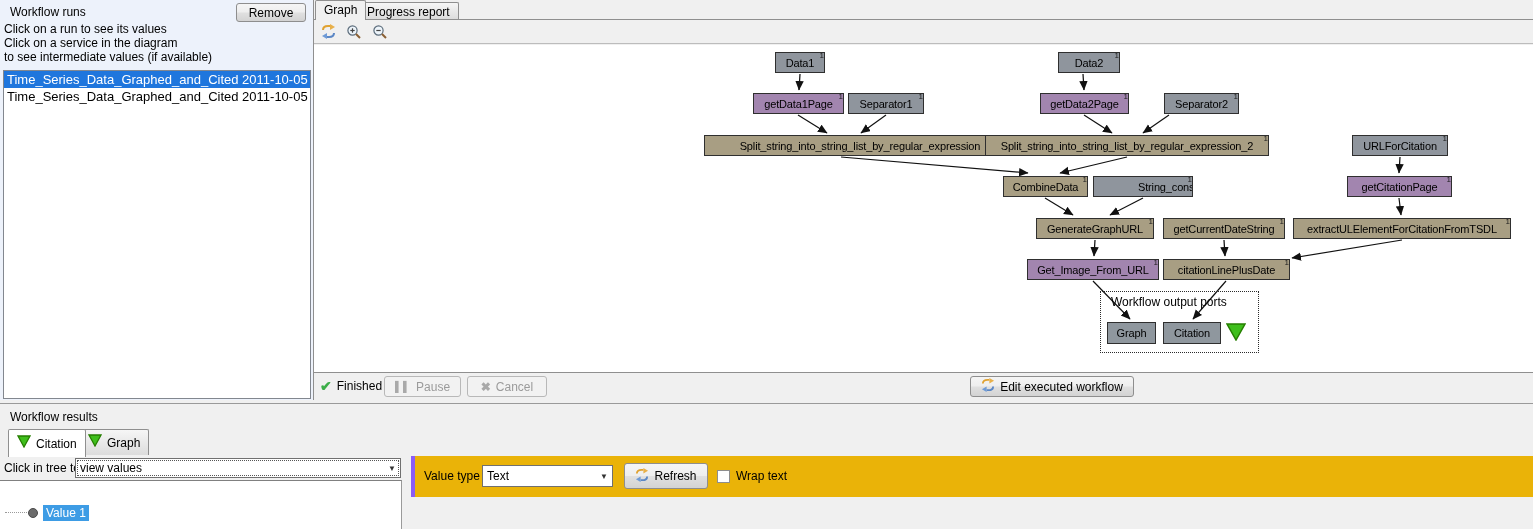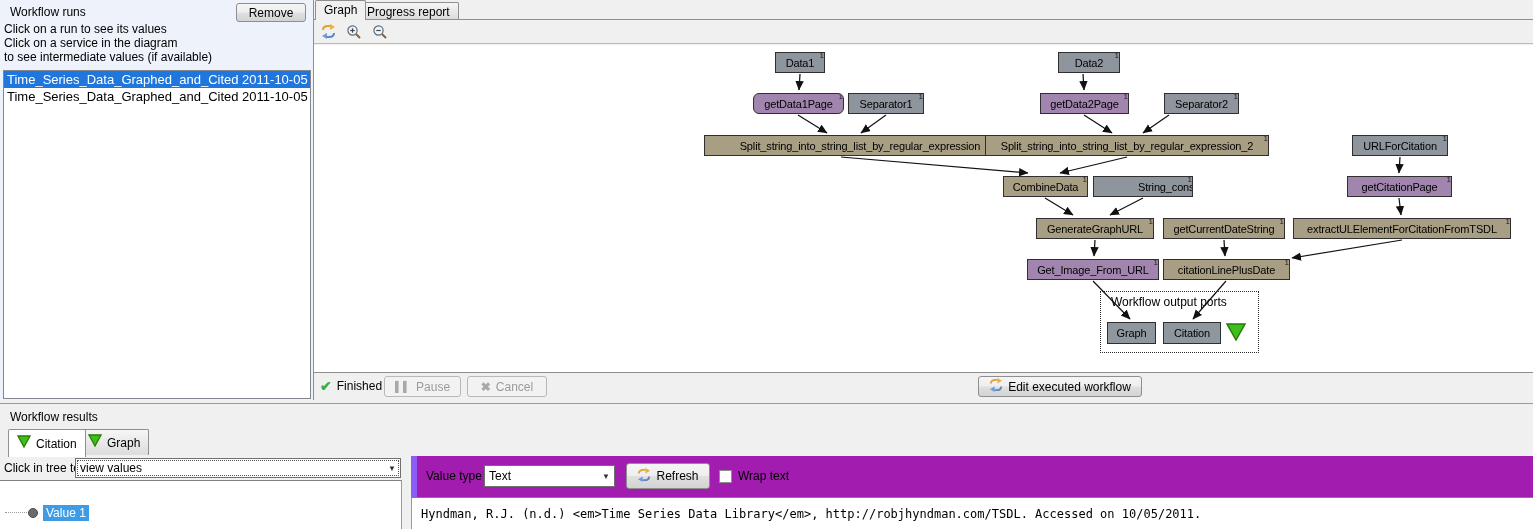--- a/index.html
+++ b/index.html
@@ -42,21 +42,21 @@
   .node.port{background:#8f979e;}
   #output-box{position:absolute;border:1.5px dotted #2b2b2b;background:transparent;}
   #output-box-label{position:absolute;left:10px;top:3px;font-size:12px;white-space:nowrap;}
   #output-triangle{position:absolute;}
 
   #graph-statusbar{position:absolute;left:0;top:372px;width:100%;height:28px;background:#f0f0f0;border-top:1px solid #8f8f8f;box-sizing:border-box;}
   #finished-box{position:absolute;left:6px;top:5px;display:flex;align-items:center;gap:5px;font-size:12px;}
   #finished-check{color:#3cae49;font-size:14px;font-weight:bold;}
   #pause-btn{left:70px;top:3px;width:77px;height:21px;}
   #cancel-btn{left:153px;top:3px;width:80px;height:21px;}
-  #edit-btn{left:656px;top:3px;width:164px;height:21px;margin-left:8px;}
+  #edit-btn{left:656px;top:3px;width:164px;height:21px;}
   .pause-glyph{letter-spacing:1px;font-weight:bold;color:#a9a9a9;font-size:10px;}
   .x-glyph{color:#a9a9a9;font-weight:bold;font-size:12px;}
 
   
   #results-panel{position:absolute;left:0;top:403px;width:1533px;height:126px;background:#f0f0f0;border-top:1px solid #9a9a9a;box-sizing:border-box;}
   #results-title{position:absolute;left:10px;top:6px;}
   #results-tabs .tab{top:25px;display:flex;align-items:center;gap:5px;}
   #tab-citation{left:8px;height:28px;background:#fff;border-bottom:none;z-index:3;}
   #tab-res-graph{left:79px;top:27px;height:26px;background:linear-gradient(#f6f6f6,#dcdcdc);}
   .tri-icon{display:inline-block;}
@@ -70,21 +70,21 @@
   .combo.focus-dotted{outline:1px dotted #555;outline-offset:-3px;}
   #view-values-combo{left:75px;top:2px;width:326px;height:20px;}
   #tree-area{position:absolute;left:0;top:24px;width:402px;height:50px;background:#fff;border-top:1px solid #808080;border-right:1px solid #9a9a9a;box-sizing:border-box;}
   .tree-item{position:absolute;left:0;top:3px;height:17px;display:flex;align-items:center;margin-top:20px;}
   .tree-dots{width:22px;border-top:1px dotted #9a9a9a;margin-left:5px;}
   .tree-bullet{width:8px;height:8px;border-radius:50%;background:#6b6b6b;border:1px solid #4a4a4a;margin:0 5px 0 1px;}
   .tree-label{padding:1px 3px;font-size:12px;}
   .tree-item.selected .tree-label{background:#3d9ce5;color:#fff;}
 
   #value-pane{position:absolute;left:411px;top:52px;width:1122px;height:74px;}
-  #value-toolbar{position:absolute;left:0;top:0;width:100%;height:41px;background:#a21caf;border-left:6px solid #8b5cf6;box-sizing:border-box;}
+  #value-toolbar{position:absolute;left:0;top:0;width:100%;height:41px;background:#eab308;border-left:4px solid #8b5cf6;box-sizing:border-box;}
   #value-type-label{position:absolute;left:9px;top:13px;}
   #value-type-combo{left:67px;top:9px;width:131px;height:22px;}
   #refresh-btn{left:209px;top:7px;width:84px;height:26px;}
   #wrap-checkbox{position:absolute;left:302px;top:14px;width:13px;height:13px;background:#fff;border:1px solid #8e8e8e;box-sizing:border-box;}
   #wrap-label{position:absolute;left:321px;top:13px;}
   #value-text-area{position:absolute;left:0;top:41px;width:1122px;height:33px;background:#fff;border-top:1px solid #808080;border-left:1px solid #9a9a9a;box-sizing:border-box;}
   #value-text{position:absolute;left:9px;top:9px;font-family:"DejaVu Sans Mono","Liberation Mono",monospace;font-size:12px;white-space:pre;}
 </style>
 </head>
 <body>
@@ -174,21 +174,21 @@
         <span id="output-box-label">Workflow output ports</span>
       </div>
       <span id="output-triangle" style="left: 912px; top: 278px;">
         <svg width="20" height="18" viewBox="0 0 20 18">
           <polygon points="1,1 19,1 10,17" fill="#3fbf1c" stroke="#267f00" stroke-width="1.5"></polygon>
         </svg>
       </span>
       <div id="nodes-layer">
           <div class="node gray" style="left: 461px; top: 7px; width: 50px;"><span>Data1</span><span class="sup">1</span></div>
           <div class="node gray" style="left: 744px; top: 7px; width: 62px;"><span>Data2</span><span class="sup">1</span></div>
-          <div class="node purple" style="left: 439px; top: 48px; width: 91px; border-radius: 6px;"><span>getData1Page</span><span class="sup">1</span></div>
+          <div class="node purple" style="left: 439px; top: 48px; width: 91px;"><span>getData1Page</span><span class="sup">1</span></div>
           <div class="node gray" style="left: 534px; top: 48px; width: 76px;"><span>Separator1</span><span class="sup">1</span></div>
           <div class="node purple" style="left: 726px; top: 48px; width: 89px;"><span>getData2Page</span><span class="sup">1</span></div>
           <div class="node gray" style="left: 850px; top: 48px; width: 75px;"><span>Separator2</span><span class="sup">1</span></div>
           <div class="node tan" style="left: 390px; top: 90px; width: 312px;"><span>Split_string_into_string_list_by_regular_expression</span><span class="sup">1</span></div>
           <div class="node tan" style="left: 671px; top: 90px; width: 284px;"><span>Split_string_into_string_list_by_regular_expression_2</span><span class="sup">1</span></div>
           <div class="node gray" style="left: 1038px; top: 90px; width: 96px;"><span>URLForCitation</span><span class="sup">1</span></div>
           <div class="node tan" style="left: 689px; top: 131px; width: 85px;"><span>CombineData</span><span class="sup">1</span></div>
           <div class="node gray" style="left: 779px; top: 131px; width: 100px; padding-left: 44px;"><span>String_constant</span><span class="sup">1</span></div>
           <div class="node purple" style="left: 1033px; top: 131px; width: 105px;"><span>getCitationPage</span><span class="sup">1</span></div>
           <div class="node tan" style="left: 722px; top: 173px; width: 118px;"><span>GenerateGraphURL</span><span class="sup">1</span></div>
@@ -281,19 +281,16 @@
               <polygon points="9,0 14,3 9,6" fill="#e8b04a"></polygon>
               <path d="M13 9 Q13 13 8 13 L6 13" stroke="#5b87c5" stroke-width="2" fill="none"></path>
               <polygon points="6,9 1,12 6,15" fill="#6f9bd6"></polygon>
             </svg>
           </span>
           <span>Refresh</span>
         </div>
         <span id="wrap-checkbox"></span>
         <span id="wrap-label">Wrap text</span>
       </div>
-      <div id="value-text-area">
-        <span id="value-text">Hyndman, R.J. (n.d.) &lt;em&gt;Time Series Data Library&lt;/em&gt;, http://robjhyndman.com/TSDL. Accessed on 10/05/2011.</span>
-      </div>
     </div>
   </div>
 
 </div>
 
 </body></html>

